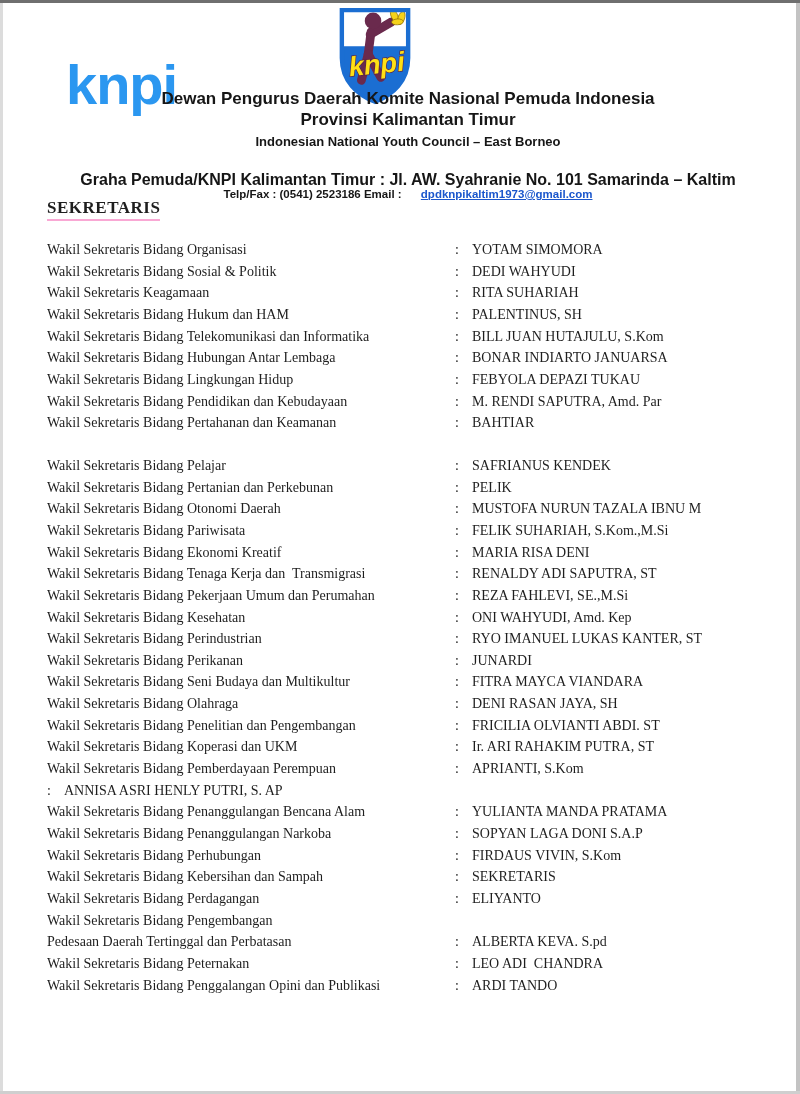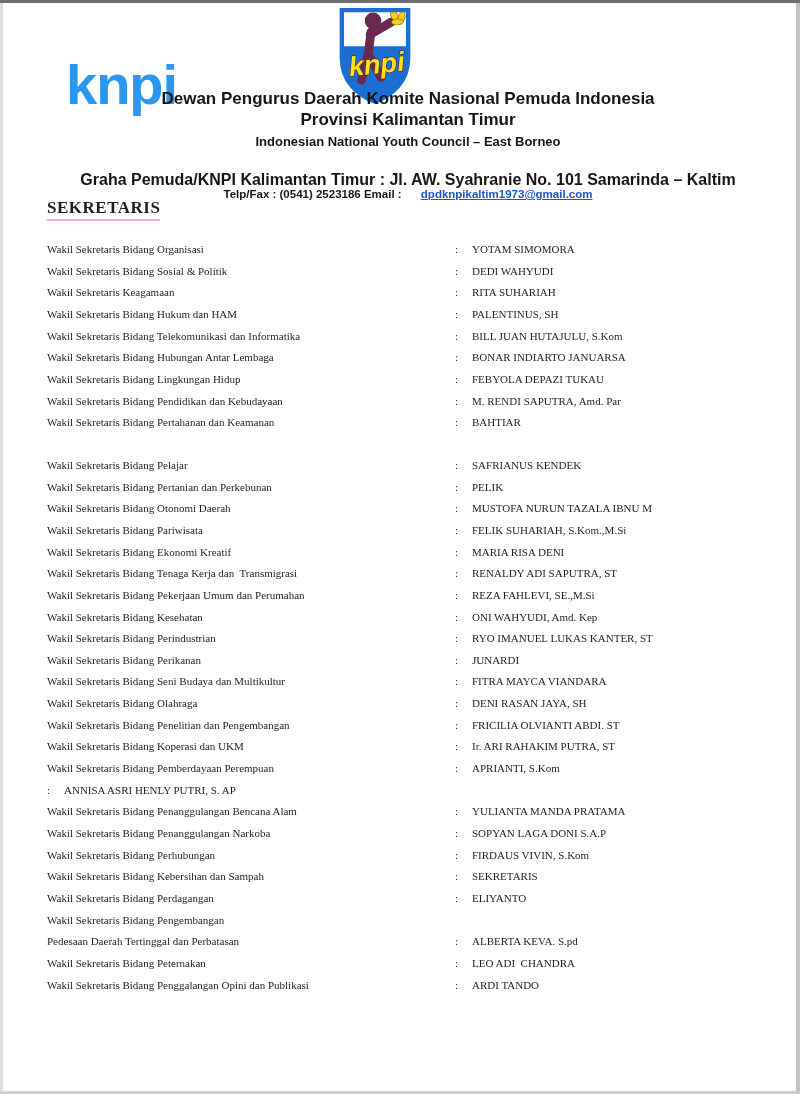--- a/index.html
+++ b/index.html
@@ -40,21 +40,21 @@
   .org-contact a{color:var(--link-blue);text-decoration:underline;padding-left:16px;}
 
   .section-title{
     position:absolute;left:47px;top:198px;
     font-size:17px;font-weight:bold;letter-spacing:0.5px;
     border-bottom:2px solid #f9a8d4;padding-bottom:1px;
   }
 
   .roster{position:absolute;left:47px;top:239px;width:726px;}
   .group{margin-bottom:21px;}
-  .row{display:flex;align-items:flex-end;line-height:21.65px;font-size:11px;color:var(--ink);}
+  .row{display:flex;align-items:flex-end;line-height:21.65px;font-size:14px;color:var(--ink);}
   .lab{width:408px;flex:none;white-space:pre;}
   .colon{width:17px;flex:none;}
   .nam{white-space:pre;}
 </style>
 </head>
 <body>
 
 <div class="page">
   <div class="edge-top"></div>
   <div class="edge-left"></div>

